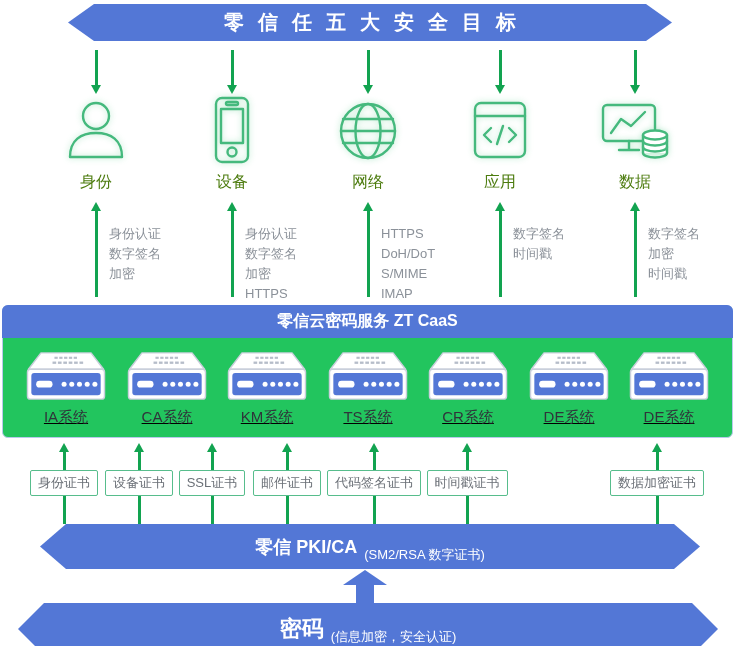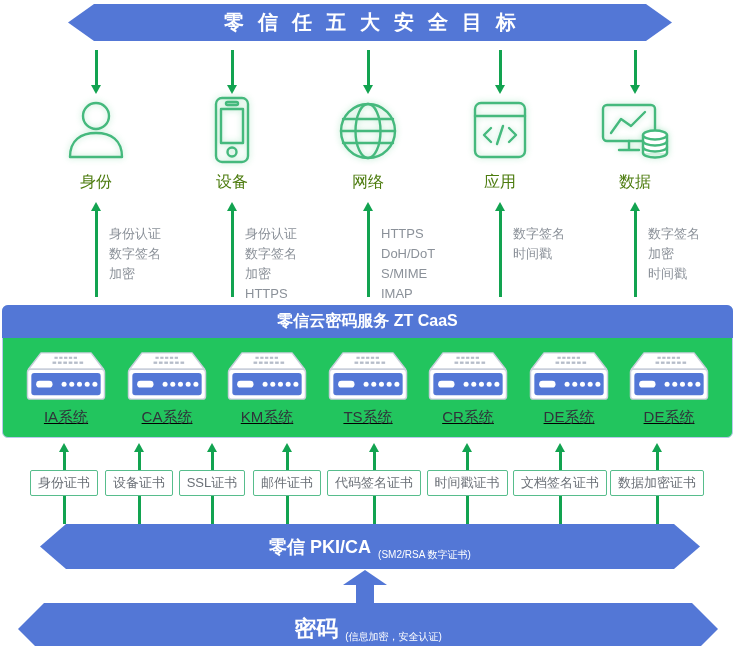--- a/index.html
+++ b/index.html
@@ -11,21 +11,21 @@
     position: absolute; background: #5377d6; color: #fff;
     display: flex; align-items: center; justify-content: center;
     clip-path: polygon(0 50%, 26px 0, calc(100% - 26px) 0, 100% 50%, calc(100% - 26px) 100%, 26px 100%);
   }
   .banner { left: 68px; top: 4px; width: 604px; height: 37px; }
   .banner .t { font-size: 20px; font-weight: bold; letter-spacing: 14px; margin-right: -14px; }
   .pkibar { left: 40px; top: 524px; width: 660px; height: 45px; }
   .cryptobar { left: 18px; top: 603px; width: 700px; height: 52px; }
   .bar-title { font-size: 18px; font-weight: bold; }
   .cryptobar .bar-title { font-size: 22px; }
-  .bar-sub { font-size: 10px; margin-left: 7px; margin-top: 16px; }
+  .bar-sub { font-size: 13px; margin-left: 7px; margin-top: 16px; }
 
   
   .ar { position: absolute; width: 11px; }
   .ar .line { position: absolute; left: 4px; width: 3px; background: #12a350; }
   .ar .head { position: absolute; left: 0; width: 0; height: 0;
               border-left: 5.5px solid transparent; border-right: 5.5px solid transparent; }
   .ar.down .line { top: 0; bottom: 8px; }
   .ar.down .head { bottom: 0; border-top: 9px solid #12a350; }
   .ar.up .line { top: 8px; bottom: 0; }
   .ar.up .head { top: 0; border-bottom: 9px solid #12a350; }
@@ -444,27 +444,20 @@
       </div>
     <span class="cert-box">代码签名证书</span>
   </div>
   <div class="cert" style="left:412px">
     <div class="ar up">
         <div class="line"></div>
         <div class="head"></div>
       </div>
     <span class="cert-box">时间戳证书</span>
   </div>
-  <div class="cert" style="left:505px">
-    <div class="ar up">
-        <div class="line"></div>
-        <div class="head"></div>
-      </div>
-    <span class="cert-box">文档签名证书</span>
-  </div>
   <div class="cert" style="left:602px">
     <div class="ar up">
         <div class="line"></div>
         <div class="head"></div>
       </div>
     <span class="cert-box">数据加密证书</span>
   </div>
 
   <div class="hexbar pkibar">
     <span class="bar-title">零信 PKI/CA</span>

